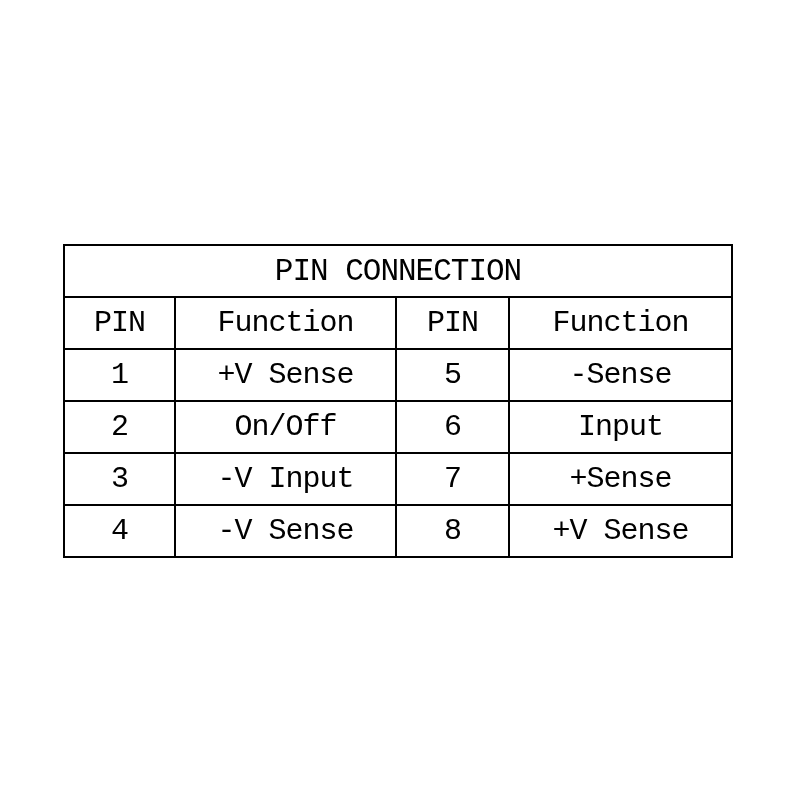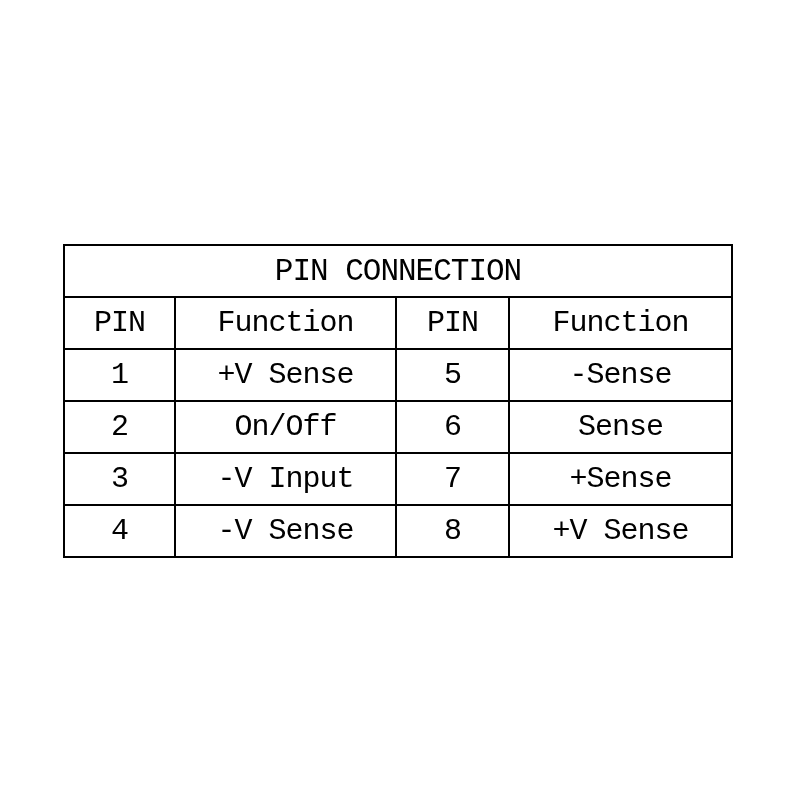--- a/index.html
+++ b/index.html
@@ -76,21 +76,21 @@
       <tr>
         <td>1</td>
         <td>+V Sense</td>
         <td>5</td>
         <td>-Sense</td>
       </tr>
       <tr>
         <td>2</td>
         <td>On/Off</td>
         <td>6</td>
-        <td>Sense</td>
+        <td>Input</td>
       </tr>
       <tr>
         <td>3</td>
         <td>-V Input</td>
         <td>7</td>
         <td>+Sense</td>
       </tr>
       <tr>
         <td>4</td>
         <td>-V Sense</td>

